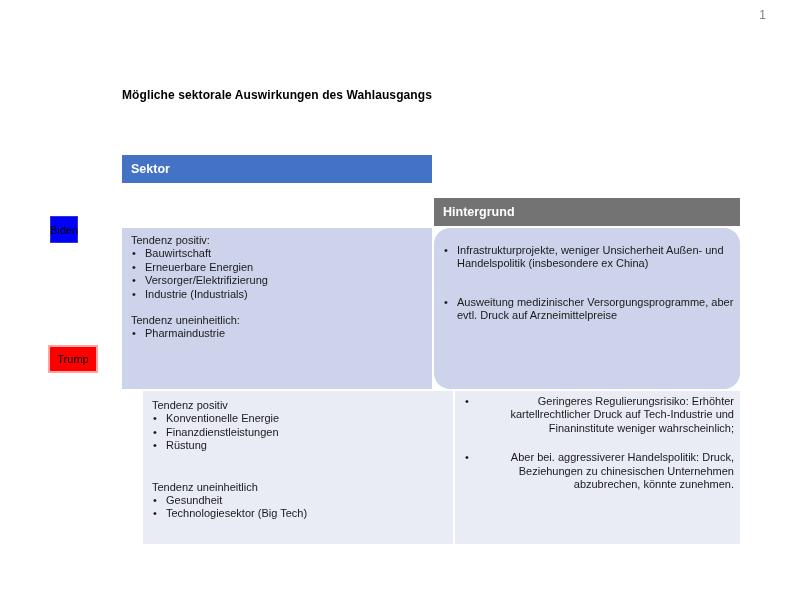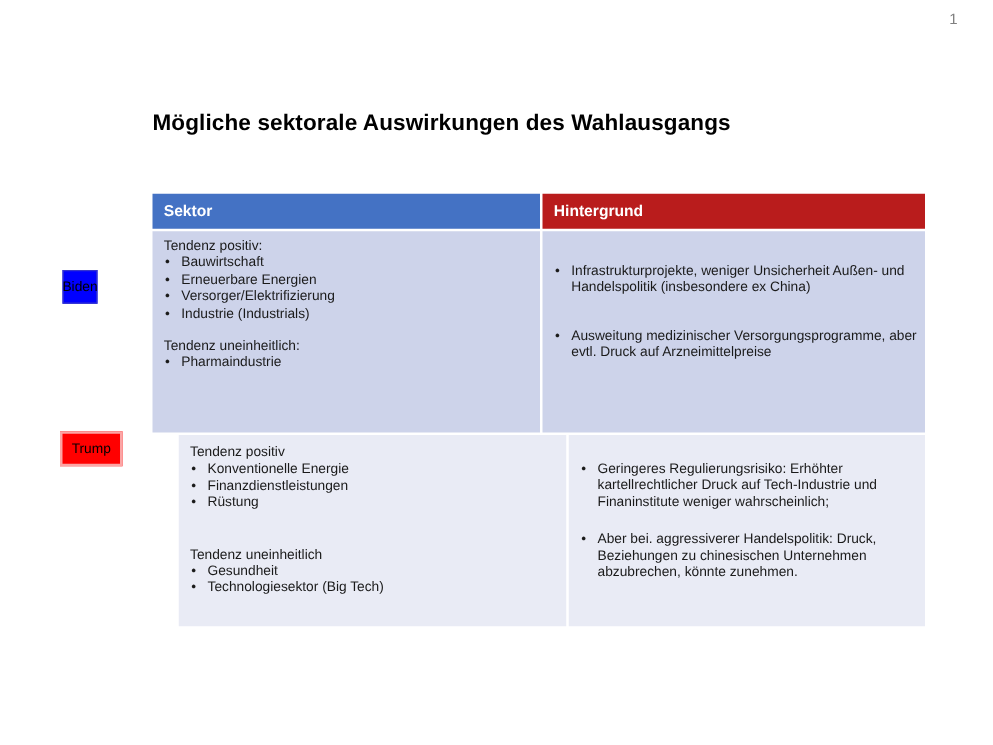--- a/index.html
+++ b/index.html
@@ -13,21 +13,21 @@
   }
   .slide { position: absolute; inset: 0; }
 
   .page-number {
     position: absolute; top: 8px; right: 28px;
     font-size: 12px; color: #808080;
   }
 
   .slide-title {
     position: absolute; left: 122px; top: 88px;
-    font-size: 18px; font-weight: bold; color: #000000;
+    font-size: 12px; font-weight: bold; color: #000000;
     margin: 0; letter-spacing: 0.1px;
     white-space: nowrap;
   }
 
   .sector-table {
     position: absolute; left: 122px; top: 155px; width: 618px;
   }
   .thead { display: flex; gap: 2px; margin-bottom: 2px; }
   .th {
     height: 28px; line-height: 28px;
@@ -36,23 +36,23 @@
   }
   .th.col-sektor { width: 310px; }
   .th.col-hintergrund { flex: 1; }
 
   .trow { display: flex; gap: 2px; margin-bottom: 2px; }
   .cell { box-sizing: border-box; font-size: 11px; line-height: 13.4px; }
   .cell.col-sektor { width: 310px; padding: 6px 8px 0 9px; }
   .cell.col-hintergrund { flex: 1; padding: 0 6px 0 9px; }
   .trow-biden .cell { height: 161px; }
   .trow-trump .cell { height: 153px; }
-  .trow-biden .cell.col-hintergrund { padding-top: 26px; }
+  .trow-biden .cell.col-hintergrund { padding-top: 16px; border-radius: 16px; }
   .trow-trump .cell.col-sektor { padding-top: 8px; }
-  .trow-trump .cell.col-hintergrund { padding-top: 21px; }
+  .trow-trump .cell.col-hintergrund { padding-top: 4px; text-align: right; }
 
   .group-heading { margin: 0; }
   .group-2 .group-heading { margin-top: 13px; }
   .trow-trump .group-2 .group-heading { margin-top: 28px; }
 
   ul.bullets { list-style: none; margin: 0; padding: 0; }
   ul.bullets li { position: relative; padding-left: 14px; }
   ul.bullets li::before {
     content: "\2022";
     position: absolute; left: 1px; top: 0;
@@ -86,21 +86,21 @@
   <h1 class="slide-title">Mögliche sektorale Auswirkungen des Wahlausgangs</h1>
 
   <div class="candidate-label biden" style="background-color: rgb(0, 0, 255);">Biden</div>
 
   <div class="candidate-label trump" style="background-color: rgb(255, 0, 0);">Trump</div>
 
   <div class="sector-table">
 
     <div class="thead">
       <div class="th col-sektor" style="background-color: rgb(68, 114, 196);">Sektor</div>
-      <div class="th col-hintergrund" style="background-color: #b91c1c;">Hintergrund</div>
+      <div class="th col-hintergrund" style="background-color: #737373; margin-top: 43px;">Hintergrund</div>
     </div>
 
     <div class="trow trow-biden">
       <div class="cell col-sektor" style="background-color: rgb(205, 211, 234);">
         <div class="group group-1">
           <div class="group-heading">Tendenz positiv:</div>
           <ul class="bullets">
             <li>Bauwirtschaft</li>
             <li>Erneuerbare Energien</li>
             <li>Versorger/Elektrifizierung</li>

